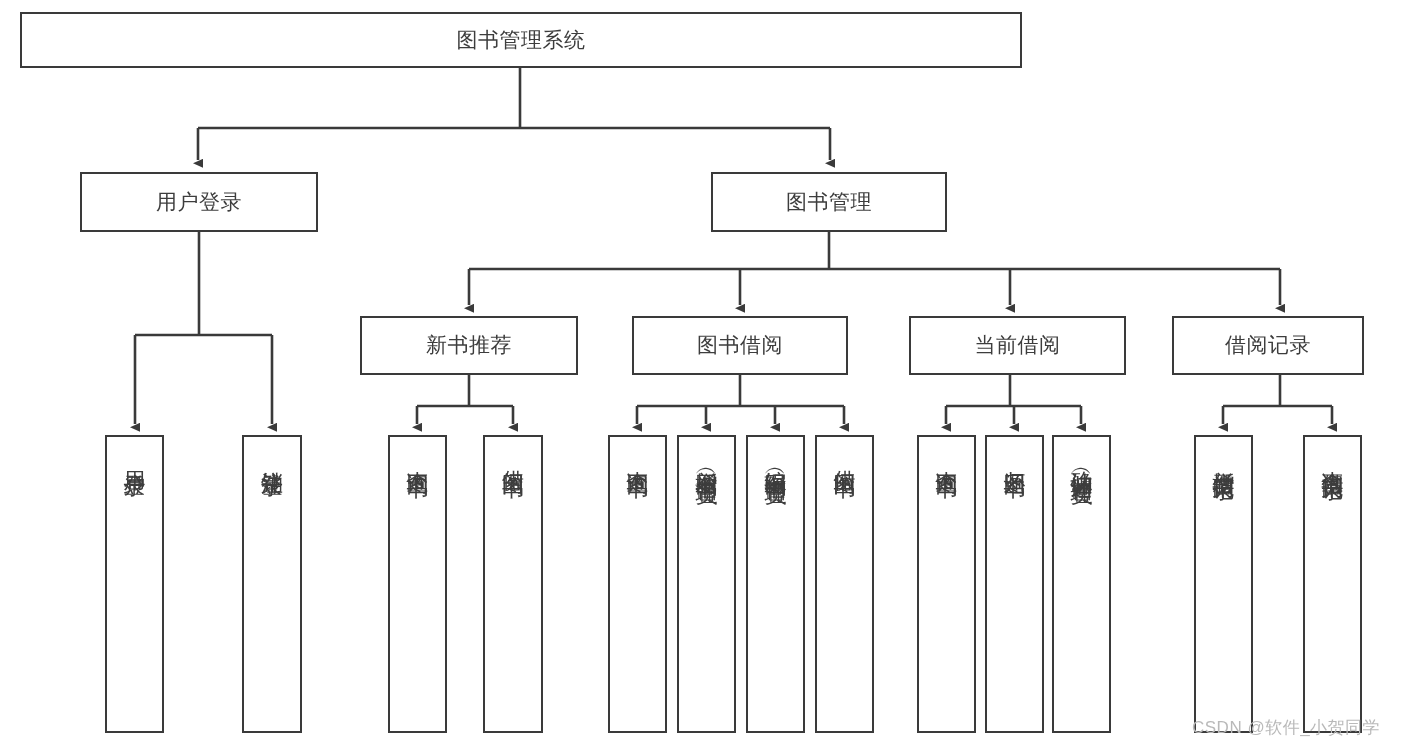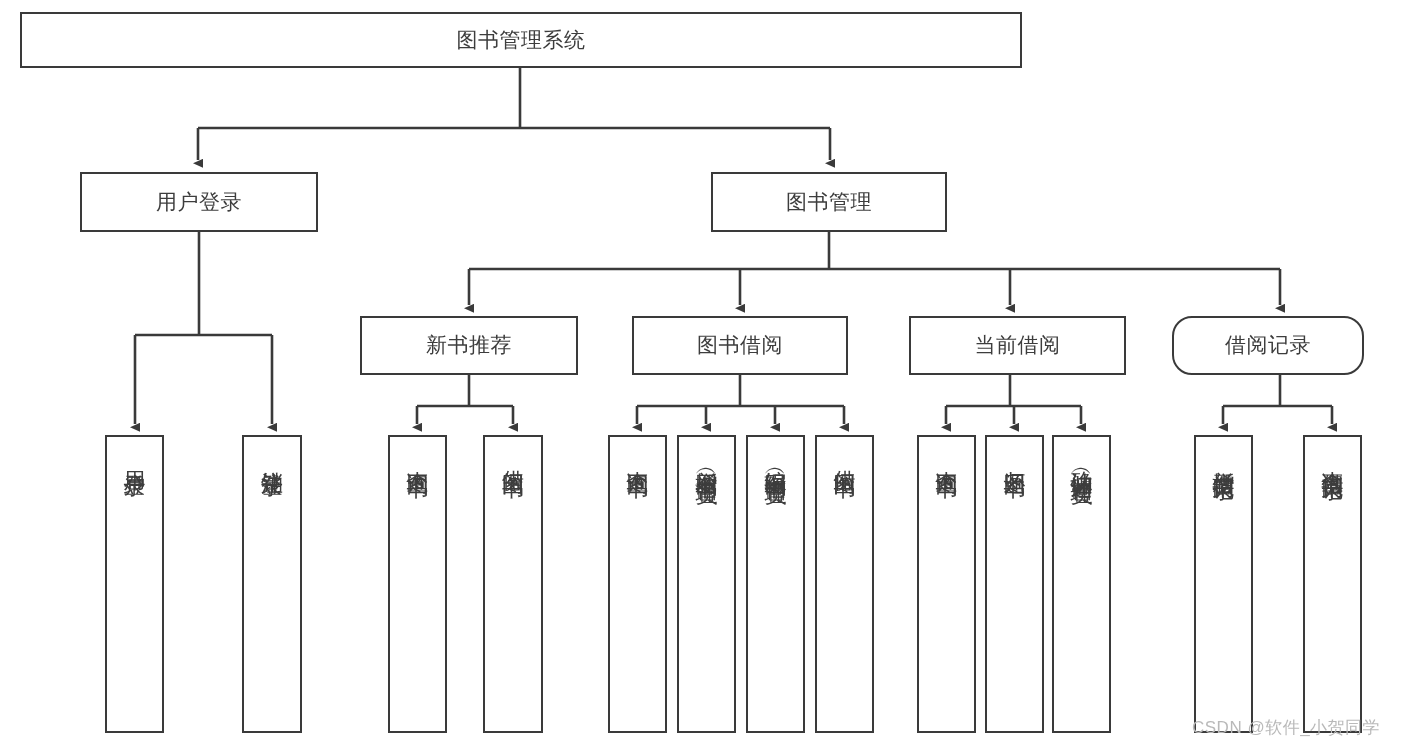--- a/index.html
+++ b/index.html
@@ -132,21 +132,21 @@
 
   <div class="node-box" style="left:711px; top:172px; width:236px; height:60px;">
     <span class="node-label">图书管理</span>
   </div>
   <div class="node-box" style="left:632px; top:316px; width:216px; height:59px;">
     <span class="node-label">图书借阅</span>
   </div>
   <div class="node-box" style="left:901px; top:316px; width:217px; height:59px;margin-left:8px;">
     <span class="node-label">当前借阅</span>
   </div>
-  <div class="node-box" style="left:1172px; top:316px; width:192px; height:59px;border-radius:20px;">
+  <div class="node-box" style="left:1172px; top:316px; width:192px; height:59px;">
     <span class="node-label">借阅记录</span>
   </div>
 
   <div class="node-box vertical" style="left:105px; top:435px; width:59px; height:298px;">
     <span class="node-label">用户登录</span>
   </div>
   <div class="node-box vertical" style="left:242px; top:435px; width:60px; height:298px;">
     <span class="node-label">注销登录</span>
   </div>
 

